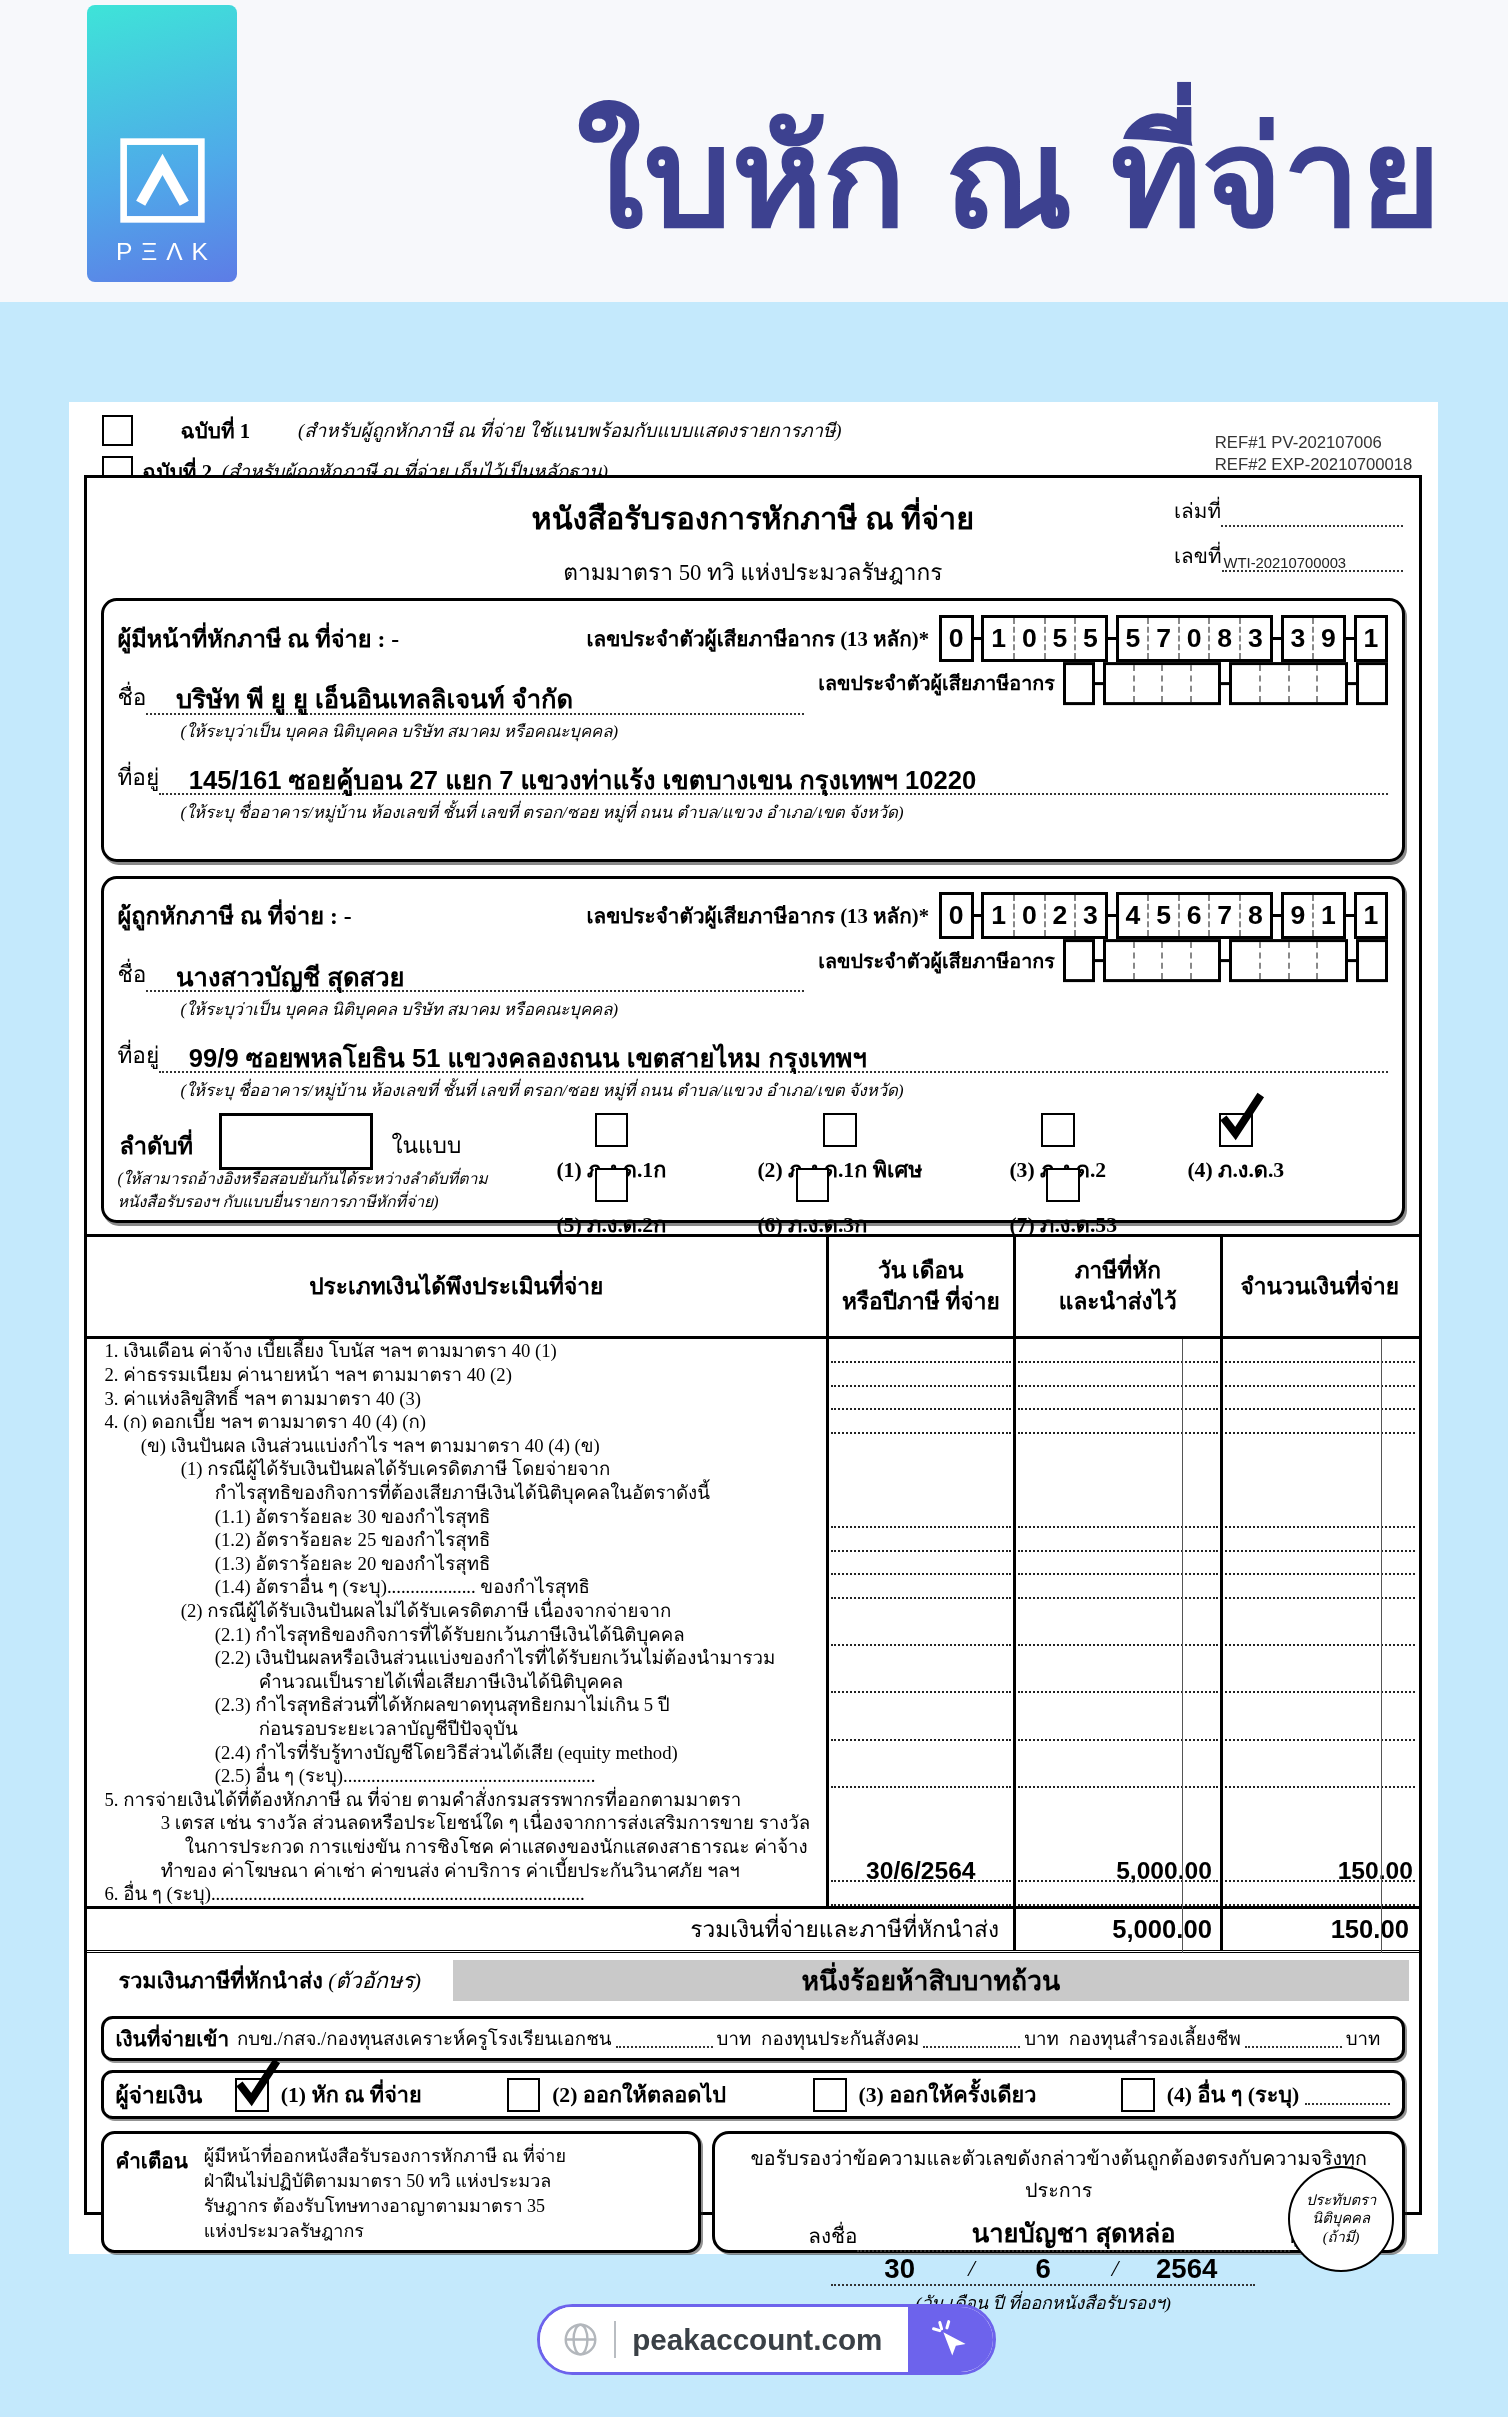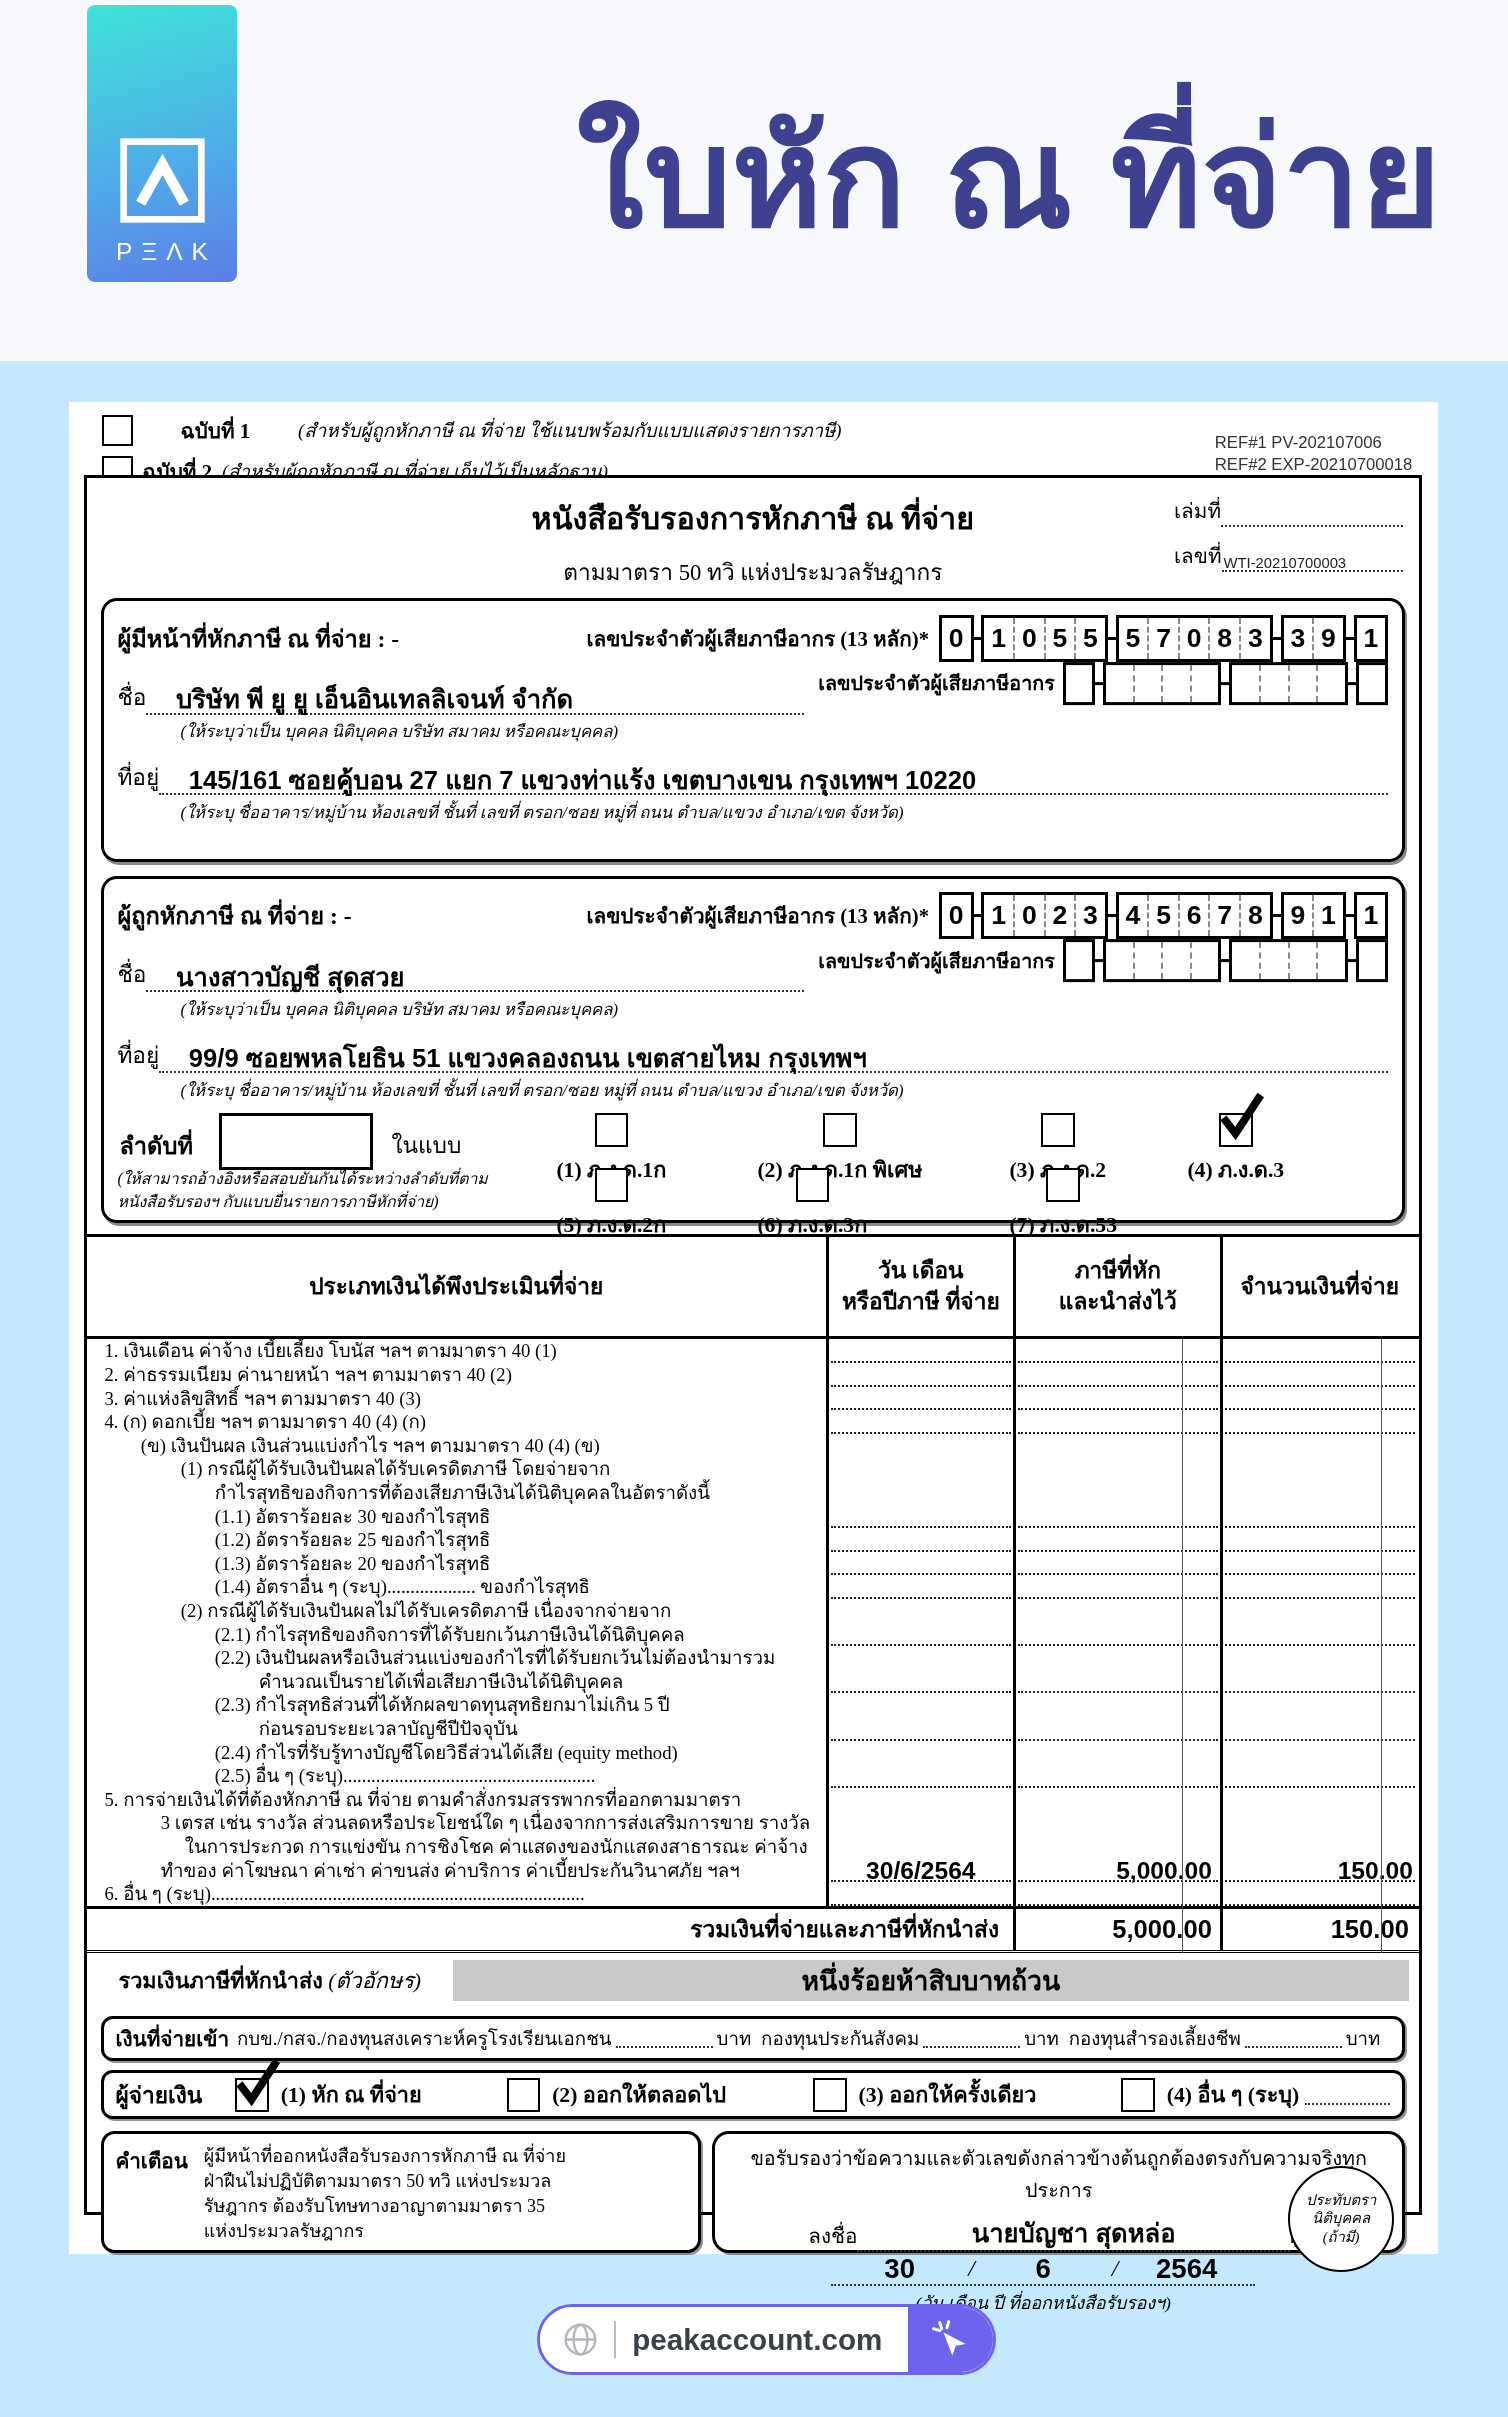--- a/index.html
+++ b/index.html
@@ -3,21 +3,21 @@
 <meta charset="utf-8">
 <style>
   html,body{margin:0;padding:0;}
   body{
     width:1508px;height:2417px;position:relative;overflow:hidden;
     background:#c4e9fc;color:#000;
     font-family:"Liberation Serif","DejaVu Serif",serif;
   }
 
   
-  .top-band{position:absolute;left:0;top:0;width:1508px;height:361px;background:#f7f8fb;}
+  .top-band{position:absolute;left:0;top:0;width:1508px;height:302px;background:#f7f8fb;}
   .logo{
     position:absolute;left:87px;top:4.9px;width:150px;height:277px;border-radius:7.9px;
     background:linear-gradient(165deg,#3ee4d8 0%,#4fa9e9 60%,#5d7ce6 100%);
     display:flex;flex-direction:column;align-items:center;justify-content:flex-end;
     padding-bottom:15.8px;box-sizing:border-box;
   }
   .logo-mark{width:91px;height:91px;margin-bottom:11.8px;}
   .logo-word{color:#fff;font-family:"Liberation Sans","DejaVu Sans",sans-serif;
     font-size:24.6px;letter-spacing:8.9px;margin-right:-8.9px;font-weight:400;}
   .main-title{
@@ -99,21 +99,21 @@
   .td-val{border-left:3px solid #000;position:relative;}
   .td-val.dot::after{content:"";position:absolute;left:2px;right:2px;bottom:0;border-bottom:2px dotted #222;}
   .vfill{position:absolute;bottom:-3px;font-family:"Liberation Sans","DejaVu Sans",sans-serif;
     font-weight:700;font-size:24.6px;white-space:nowrap;}
   .td-date .vfill{left:0;right:0;text-align:center;}
   .td-amount .vfill{right:7.9px;}
   .td-tax .vfill{right:3.9px;}
   .satang{position:absolute;top:0;bottom:0;width:1.5px;background:#555;}
   .t-total{display:grid;grid-template-columns:926px 207px 197px;height:41px;
     border-top:3px solid #000;border-bottom:3.9px double #000;align-items:center;}
-  .tt-label{text-align:right;padding-right:13.8px;font-weight:700;font-size:22.7px;padding-left:28px;}
+  .tt-label{text-align:right;padding-right:13.8px;font-weight:400;font-size:22.7px;padding-left:28px;}
   .tt-val{border-left:3px solid #000;height:100%;display:flex;align-items:center;justify-content:flex-end;
     font-family:"Liberation Sans","DejaVu Sans",sans-serif;font-weight:700;font-size:25.6px;
     padding-right:7.9px;box-sizing:border-box;}
   .t-words{display:flex;align-items:center;height:47px;padding:3.9px 0 2px;}
   .tw-label{width:366px;text-align:center;font-size:21.7px;font-weight:700;white-space:nowrap;}
   .tw-label .paren{font-weight:400;font-style:italic;}
   .tw-bar{flex:1;margin-right:9.9px;background:#c9c9c9;height:41px;display:flex;align-items:center;
     justify-content:center;font-weight:700;font-size:26.6px;}
 
   

